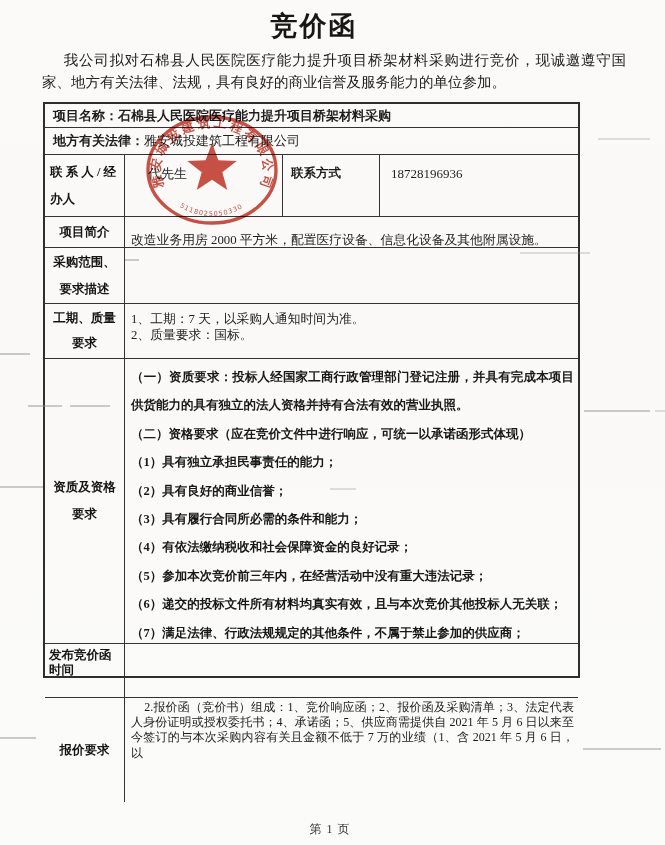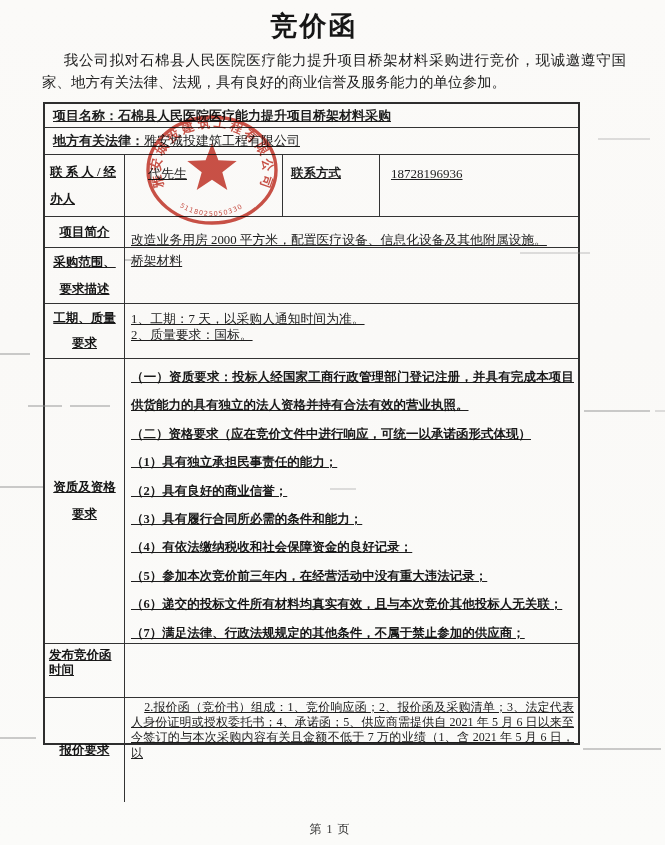--- a/index.html
+++ b/index.html
@@ -15,23 +15,23 @@
     position:absolute;left:20px;top:8px;width:588px;
     text-align:center;font-size:27px;font-weight:bold;
     letter-spacing:2px;color:#161616;margin:0;
   }
   .intro{
     position:absolute;left:42px;top:50px;width:584px;
     font-size:14.5px;line-height:21.5px;text-align:justify;
     text-indent:1.5em;margin:0;color:#222;
   }
   .tbl{
-    position:absolute;left:43px;top:102px;width:537px;height:643px;
+    position:absolute;left:43px;top:102px;width:537px;height:576px;
     border:2px solid #2e2e2e;box-sizing:border-box;
-    display:flex;flex-direction:column;background:transparent;text-decoration:underline;
+    display:flex;flex-direction:column;background:transparent;
   }
   .row{display:flex;flex:none;box-sizing:border-box;border-bottom:1px solid #333;}
   .row:last-child{border-bottom:none;}
   .r1{height:24px;} .r2{height:27px;} .r3{height:62px;} .r4{height:31px;}
   .r5{height:56px;} .r6{height:55px;} .r7{height:285px;} .r8{height:54px;} .r9{height:104px;}
   .lbl{
     width:80px;flex:none;box-sizing:border-box;border-right:1px solid #333;
     display:flex;flex-direction:column;justify-content:center;align-items:center;
     font-weight:bold;font-size:12.5px;white-space:pre-line;text-align:center;
     line-height:27px;color:#151515;
@@ -104,21 +104,20 @@
     </div>
 
     <div class="row r4">
       <div class="lbl">项目简介</div>
       <div class="val brief">改造业务用房 2000 平方米，配置医疗设备、信息化设备及其他附属设施。</div>
     </div>
 
     <div class="row r5">
       <div class="lbl">采购范围、
 要求描述</div>
-      <div class="val scope">桥架材料</div>
     </div>
 
     <div class="row r6">
       <div class="lbl tight">工期、质量
 要求</div>
       <div class="val sched">
         <div>1、工期：7 天，以采购人通知时间为准。</div>
         <div>2、质量要求：国标。</div>
       </div>
     </div>

